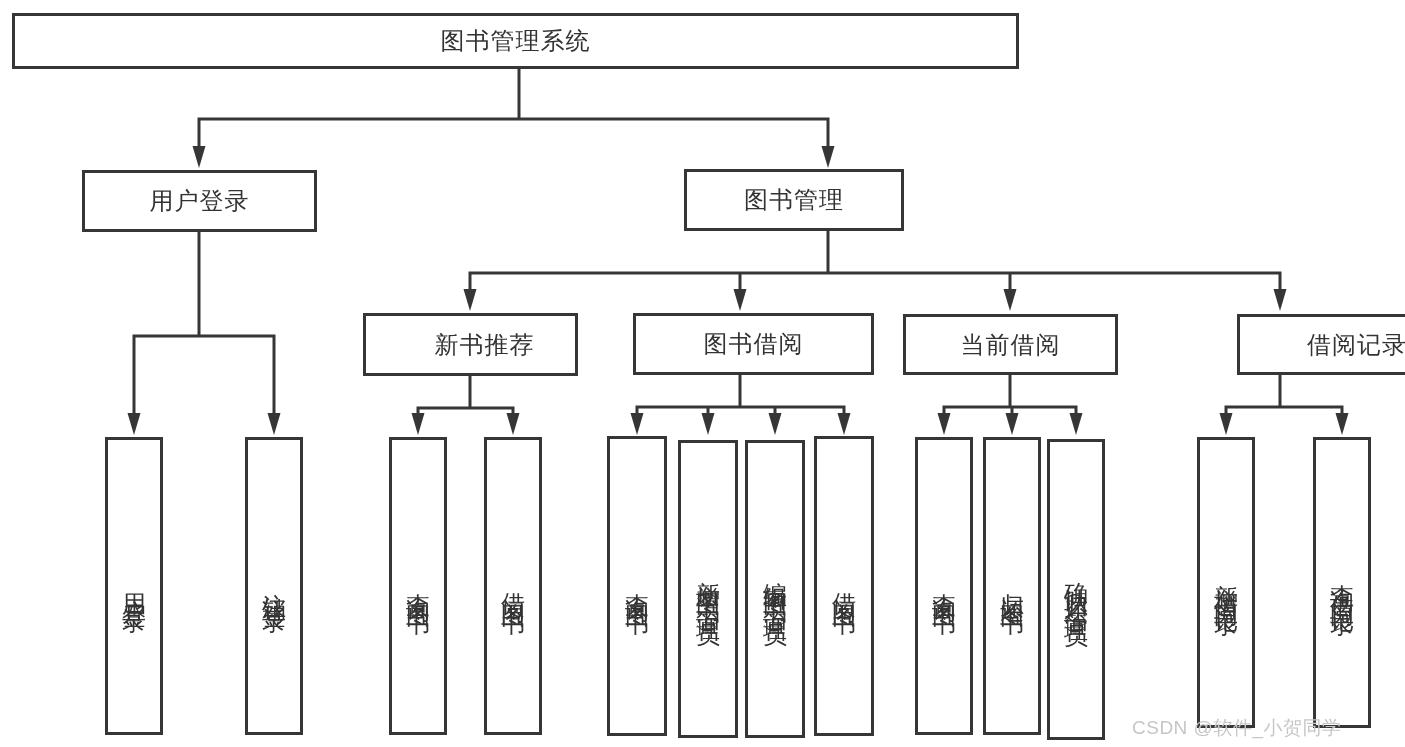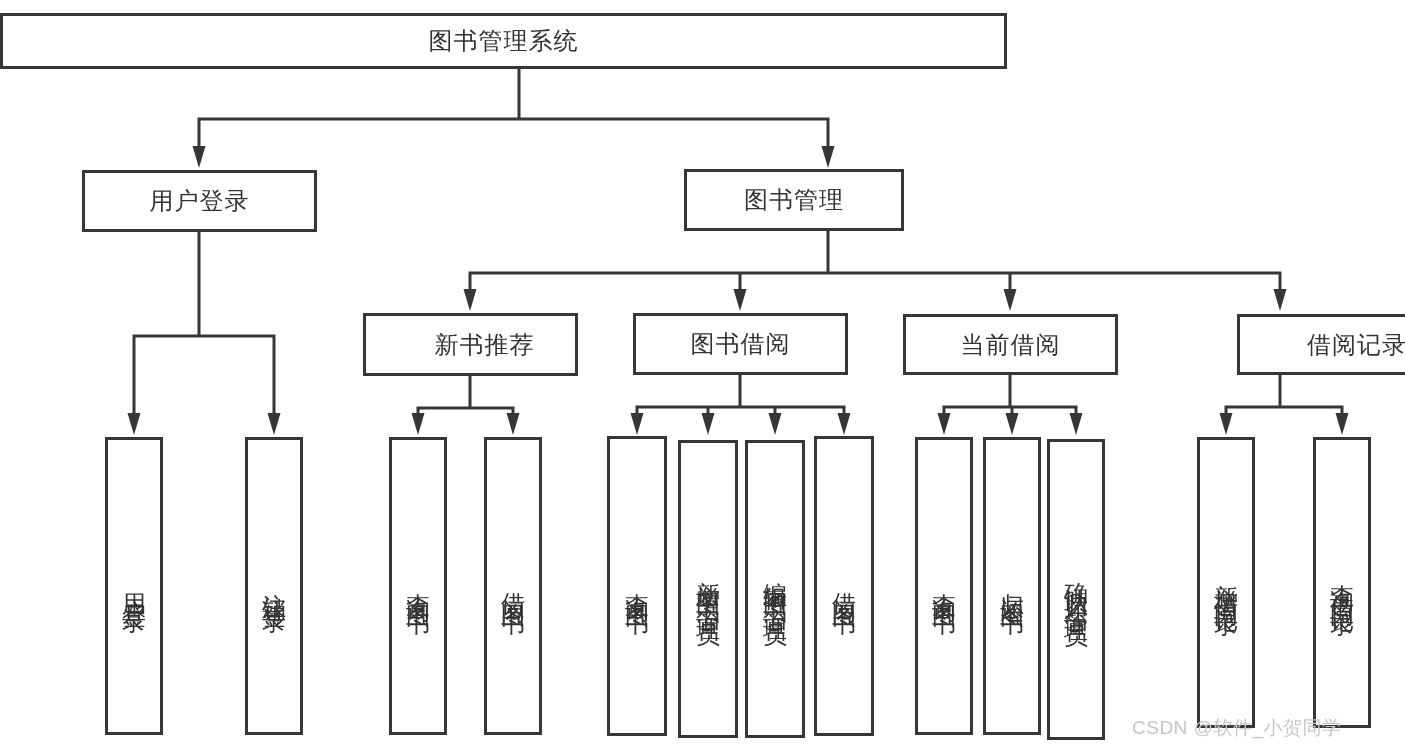--- a/index.html
+++ b/index.html
@@ -104,35 +104,35 @@
 
       <polygon points="937.5,413 950.5,413 944,435"></polygon>
       <polygon points="1005.5,413 1018.5,413 1012,435"></polygon>
       <polygon points="1069.5,413 1082.5,413 1076,435"></polygon>
 
       <polygon points="1219.5,413 1232.5,413 1226,435"></polygon>
       <polygon points="1335.5,413 1348.5,413 1342,435"></polygon>
     </g>
   </svg>
 
-  <div class="hbox" style="left:0;top:13px;width:1007px;height:56px;">
+  <div class="hbox" style="left:12px;top:13px;width:1007px;height:56px;">
     <span>图书管理系统</span>
   </div>
 
   <div class="hbox" style="left:82px;top:170px;width:235px;height:62px;">
     <span>用户登录</span>
   </div>
   <div class="hbox" style="left:684px;top:169px;width:220px;height:62px;">
     <span>图书管理</span>
   </div>
 
   <div class="hbox" style="left:363px;top:313px;width:215px;height:63px;padding-left:28px;">
     <span>新书推荐</span>
   </div>
-  <div class="hbox" style="left:633px;top:313px;width:215px;height:62px;">
+  <div class="hbox" style="left:633px;top:313px;width:241px;height:62px;">
     <span>图书借阅</span>
   </div>
   <div class="hbox" style="left:903px;top:314px;width:215px;height:61px;">
     <span>当前借阅</span>
   </div>
   <div class="hbox" style="left:1237px;top:314px;width:212px;height:61px;padding-left:28px;">
     <span>借阅记录</span>
   </div>
 
   <div class="vbox" style="left:105px;top:437px;width:58px;height:298px;">

